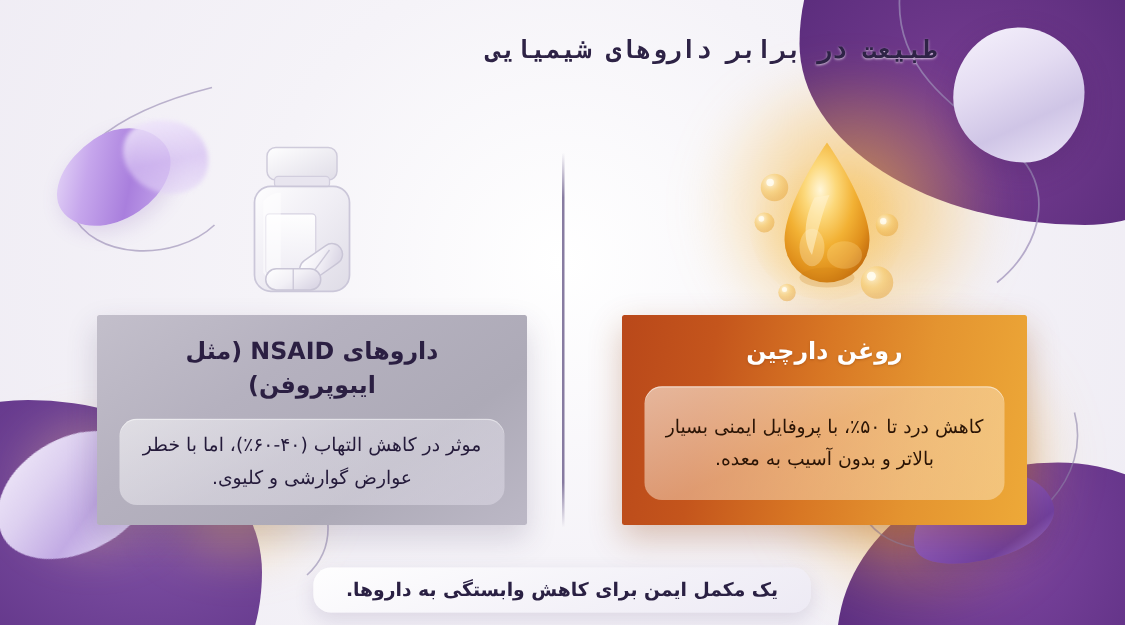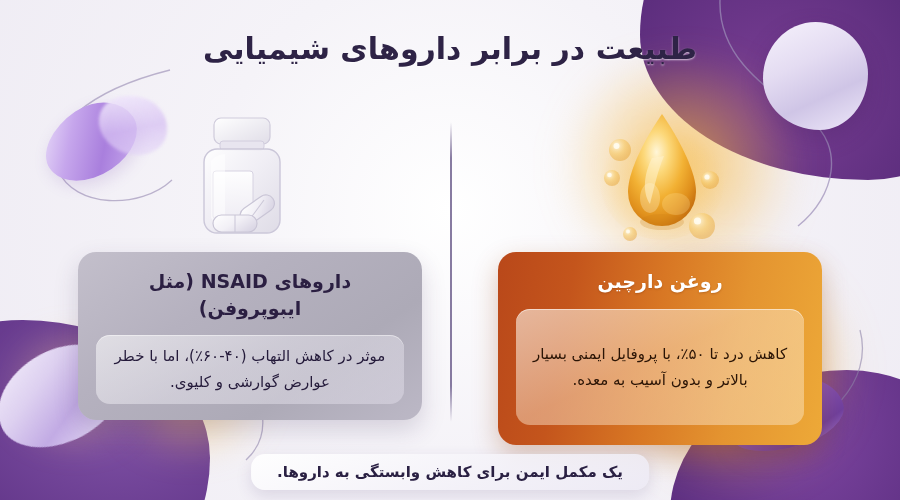--- a/index.html
+++ b/index.html
@@ -126,28 +126,29 @@
     filter: blur(0.6px);
   }
 
   .thread { position: absolute; pointer-events: none; }
   .thread svg { display: block; overflow: visible; }
 
   
   .title {
     position: absolute;
     top: 28px; left: 0; right: 0;
-    text-align: center;
-    font-size: 30px;
+    text-align: right;
+    font-size: 20px;
     font-weight: bold;
     color: #2e2346;
     letter-spacing: 0;
     line-height: 1.42;
     padding: 0 150px;
     text-shadow: 0 1px 2px rgba(255,255,255,0.7);
+    font-family: Liberation Mono, monospace;
   }
 
   
   .divider {
     position: absolute;
     left: 450px; top: 122px;
     width: 2px; height: 300px;
     background: linear-gradient(to bottom, rgba(120,105,150,0) 0%, rgba(96,80,130,0.75) 12%, rgba(96,80,130,0.75) 88%, rgba(120,105,150,0) 100%);
     border-radius: 2px;
   }
@@ -156,36 +157,36 @@
   .icon-wrap {
     position: absolute;
     display: flex; align-items: center; justify-content: center;
   }
   .icon-bottle { left: 180px; top: 105px; width: 130px; height: 140px; }
   .icon-drop   { left: 592px; top: 100px; width: 140px; height: 150px; }
 
   
   .card {
     position: absolute;
-    border-radius: 18px;
+    border-radius: 2px;
     padding: 16px 18px 20px;
     display: flex;
     flex-direction: column;
     align-items: center;
     gap: 14px;
   }
   .card-left {
     left: 78px; top: 252px;
     width: 344px; height: 168px;
     background: linear-gradient(145deg, #c3bfcb 0%, #b5b1bf 35%, #adaab7 70%, #bcb8c6 100%);
     box-shadow: 0 10px 24px rgba(60,45,90,0.18);
   }
   .card-right {
     left: 498px; top: 252px;
-    width: 324px; height: 193px;
+    width: 324px; height: 168px;
     background: linear-gradient(100deg, #b9481a 0%, #c4551c 22%, #d87724 48%, #e49430 72%, #eda938 100%);
     box-shadow: 0 10px 26px rgba(150,70,20,0.3);
   }
 
   .card-title {
     font-size: 19px;
     font-weight: bold;
     line-height: 1.4;
     text-align: center;
     width: 100%;

